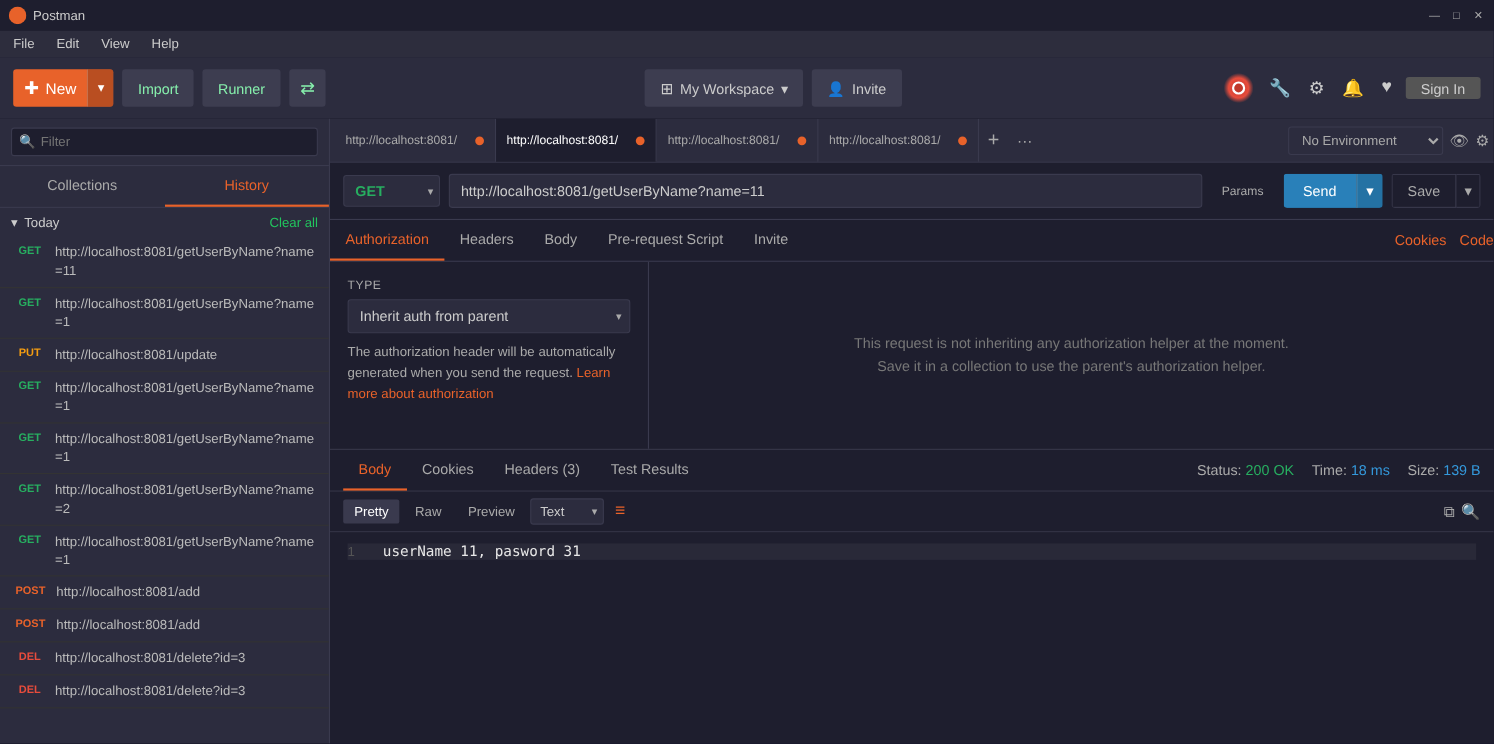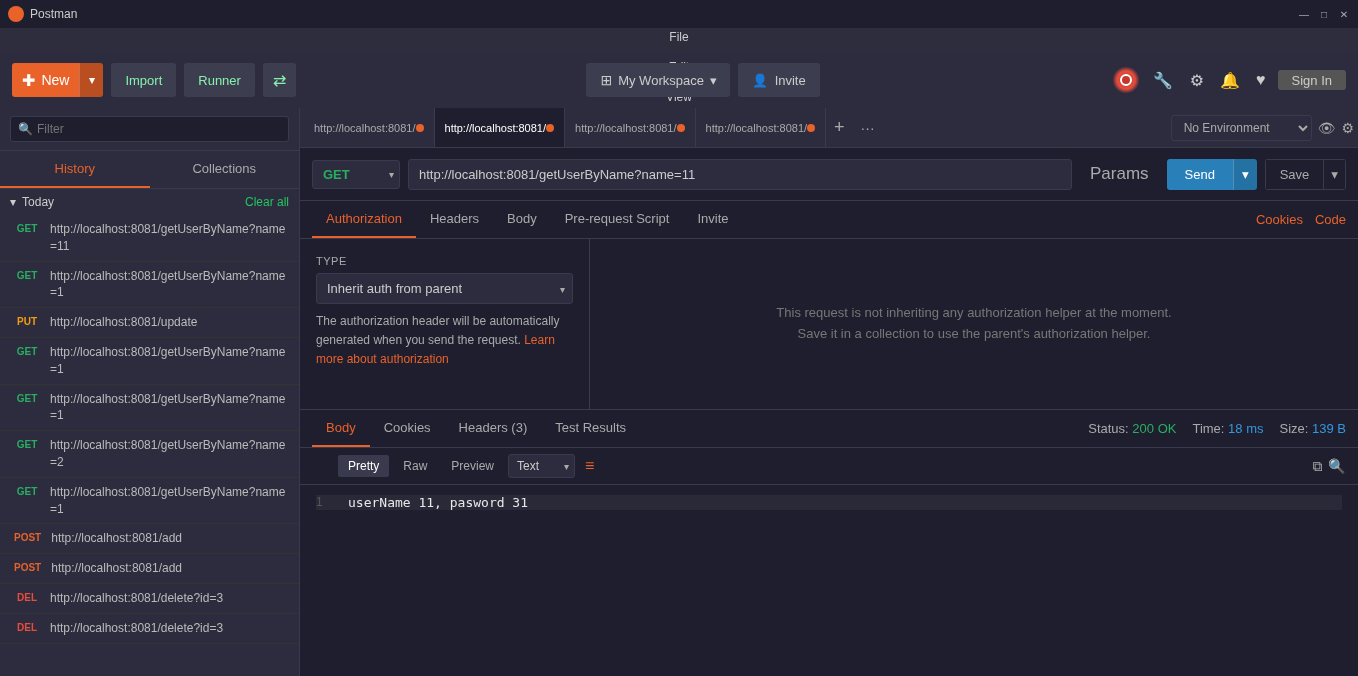--- a/index.html
+++ b/index.html
@@ -20,21 +20,20 @@
     .title-bar-btn { width: 12px; height: 12px; background: #555; border: none; cursor: pointer; color: #aaa; font-size: 10px; display: flex; align-items: center; justify-content: center; background: transparent; }
 
     
     .menu-bar {
       background: #2d2d3d;
       height: 24px;
       display: flex;
       align-items: center;
       padding: 0 8px;
       gap: 12px;
-      flex-direction: column;
     }
     .menu-item { color: #ccc; font-size: 12px; cursor: pointer; padding: 2px 4px; }
 
     
     .toolbar {
       background: #2c2c3e;
       height: 56px;
       display: flex;
       align-items: center;
       padding: 0 12px;
@@ -262,21 +261,21 @@
       display: flex;
       align-items: center;
       background: #2c2c3e;
       border-bottom: 1px solid #3a3a4e;
       padding: 0 4px;
       height: 40px;
     }
     .req-tab {
       display: flex;
       align-items: center;
-      gap: 0;
+      gap: 16px;
       padding: 0 10px;
       height: 100%;
       cursor: pointer;
       color: #aaa;
       font-size: 12px;
       border-right: 1px solid #3a3a4e;
       max-width: 160px;
       overflow: hidden;
     }
     .req-tab.active {
@@ -352,21 +351,21 @@
       padding: 7px 10px;
       font-size: 13px;
       border-radius: 3px;
       outline: none;
     }
     .params-btn {
       background: transparent;
       border: none;
       color: #aaa;
       cursor: pointer;
-      font-size: 17px;
+      font-size: 11px;
       padding: 6px 10px;
     }
     .send-btn-wrap { display: flex; border-radius: 3px; overflow: hidden; }
     .send-btn {
       background: #2980b9;
       border: none;
       color: #ffffff;
       padding: 8px 18px;
       font-size: 13px;
       font-weight: 500;
@@ -395,21 +394,21 @@
       border-left: none;
       color: #aaa;
       padding: 7px 7px;
       cursor: pointer;
     }
 
     
     .req-sub-tabs {
       display: flex;
       align-items: center;
-      padding: 0 12px;
+      padding: 0 0;
       border-bottom: 1px solid #3a3a4e;
       background: #1e1e2e;
     }
     .req-sub-tab {
       padding: 10px 14px;
       cursor: pointer;
       color: #aaa;
       font-size: 13px;
       border-bottom: 2px solid transparent;
     }
@@ -523,21 +522,21 @@
     }
     .resp-format-btn {
       background: transparent;
       border: none;
       color: #aaa;
       padding: 4px 10px;
       font-size: 12px;
       cursor: pointer;
       border-radius: 2px;
     }
-    .resp-format-btn.active { background: #3a3a4e; color: #fff; margin-left: 26px; }
+    .resp-format-btn.active { background: #3a3a4e; color: #fff; }
     .resp-format-select-wrap { position: relative; display: flex; align-items: center; }
     .resp-format-select {
       background: #2c2c3e;
       border: 1px solid #3a3a4e;
       color: #ccc;
       padding: 4px 24px 4px 8px;
       font-size: 12px;
       border-radius: 3px;
       outline: none;
       appearance: none;
@@ -653,22 +652,22 @@
 <div class="main-layout">
 
   <div class="sidebar">
     <div class="sidebar-search">
       <div class="search-wrap">
         <span class="search-icon-inner">🔍</span>
         <input class="search-input" type="text" placeholder="Filter" style="">
       </div>
     </div>
     <div class="sidebar-tabs">
+      <div class="sidebar-tab">Collections</div>
       <div class="sidebar-tab active">History</div>
-      <div class="sidebar-tab">Collections</div>
     </div>
     <div class="sidebar-header">
       <div class="today-label">
         <span>▾</span>
         <span>Today</span>
       </div>
       <button class="clear-all-btn">Clear all</button>
     </div>
     <div class="history-list">
       <div class="history-item">

